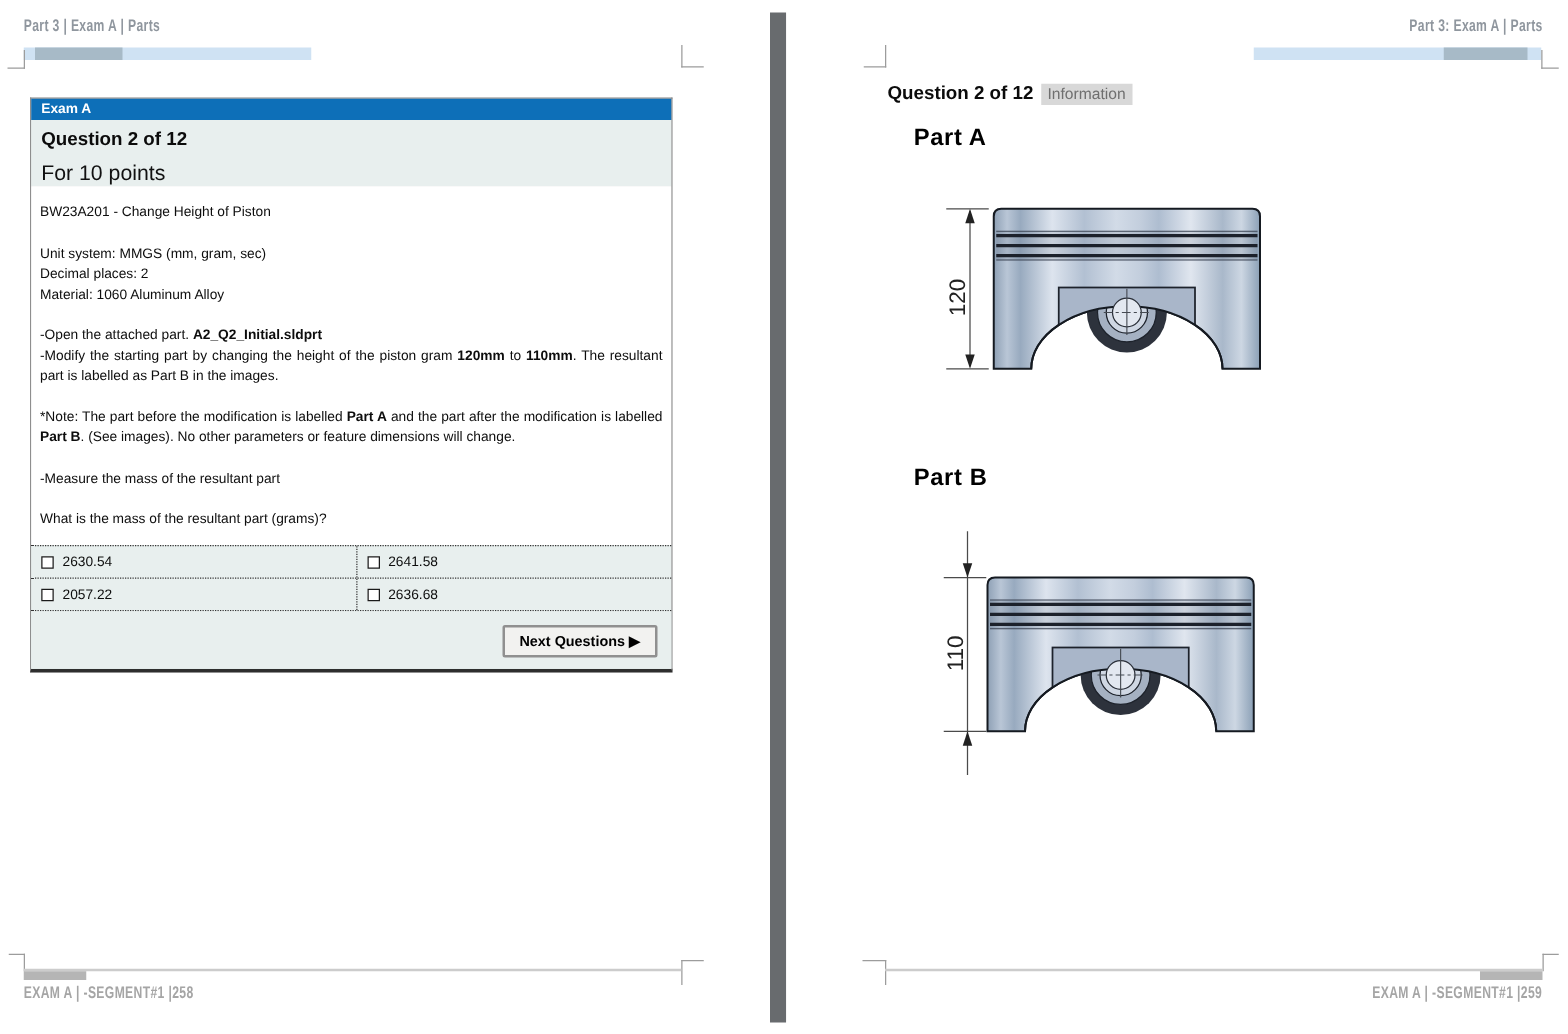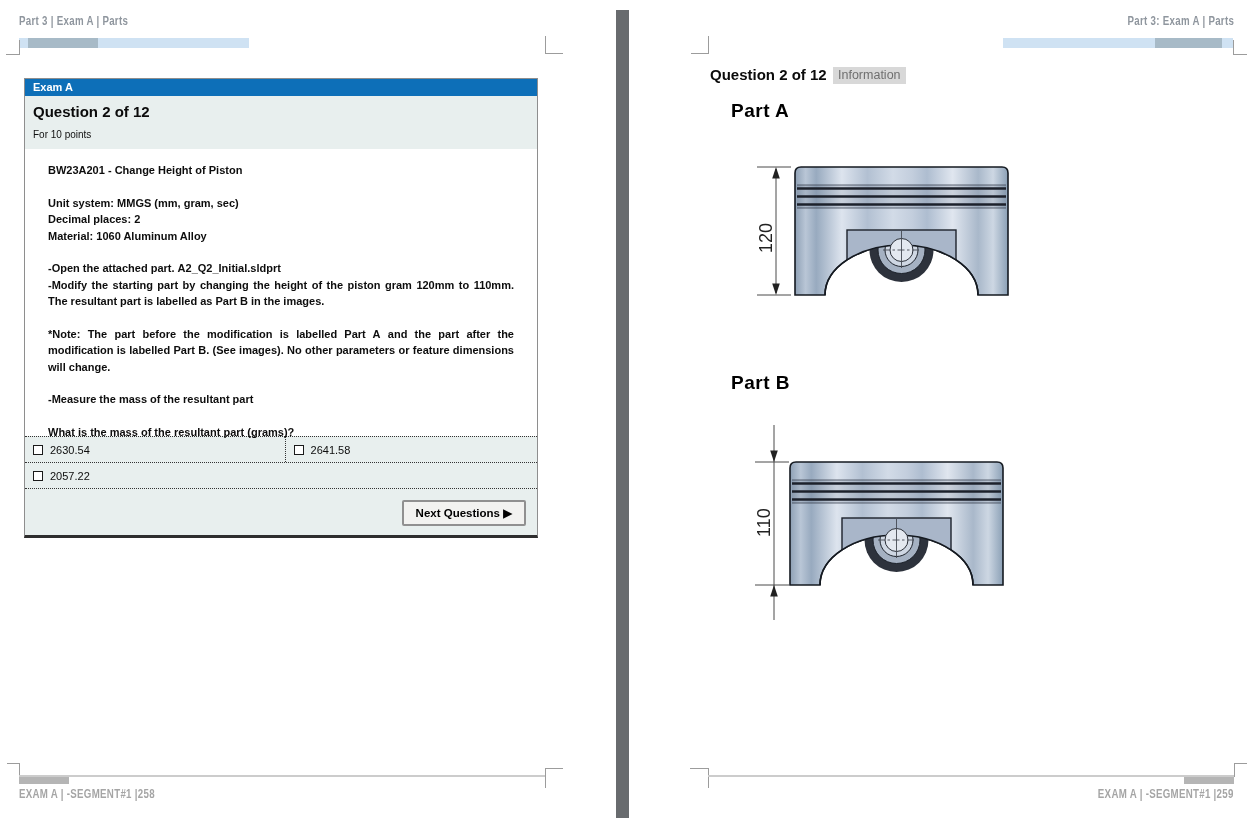--- a/index.html
+++ b/index.html
@@ -35,24 +35,24 @@
 
   
   #exam-box{
     left:24px;top:78px;width:514px;box-sizing:border-box;background:#e5e5e5;
     border:1px solid #8e8e8e;border-bottom:3px solid #2e2e2e;
   }
   .exam-bar{height:17px;background:#0d6fb8;color:#fff;font-size:11px;font-weight:bold;
     line-height:17px;padding-left:8px;}
   .q-head{background:#e8efee;height:53px;box-sizing:border-box;padding:7px 8px 0;}
   .q-title{font-size:15px;font-weight:bold;color:#0b0b0b;}
-  .q-points{font-size:10px;margin-top:9px;color:#111;}
+  .q-points{font-size:17px;margin-top:9px;color:#111;}
   .q-body{height:287px;box-sizing:border-box;padding:13px 7px 0;font-size:11px;
     line-height:16.5px;color:#0d0d0d;background:#fff;}
-  .q-body p{margin:0 16px 16px;font-weight:bold;}
+  .q-body p{margin:0 0 16px;}
   .q-body p.just{text-align:justify;}
   .opts{background:#e8efee;border-top:1px dotted #333;}
   .opt-row{display:flex;height:25px;border-bottom:1px dotted #333;}
   .opt-cell{flex:0 0 50.7%;display:flex;align-items:center;padding-left:8px;box-sizing:border-box;}
   .opt-cell.c2{flex:1;border-left:1px dotted #333;}
   .cb{width:8px;height:8px;border:1px solid #1a1a1a;background:#fff;margin-right:7px;flex:none;}
   .opt-label{font-size:11px;}
   .btn-area{background:#e8efee;height:46px;position:relative;}
   .next-btn{
     position:absolute;right:11px;top:11px;background:#f2f2f0;border:2px solid #909090;
@@ -108,20 +108,24 @@
           </div>
         <div class="opt-cell c2">
             <span class="cb"></span>
             <span class="opt-label">2641.58</span>
           </div>
       </div>
       <div class="opt-row">
         <div class="opt-cell">
             <span class="cb"></span>
             <span class="opt-label">2057.22</span>
+          </div>
+        <div class="opt-cell c2">
+            <span class="cb"></span>
+            <span class="opt-label">2636.68</span>
           </div>
       </div>
       <div class="btn-area">
         <button class="next-btn">Next Questions ▶</button>
       </div>
     </div>
   </div>
 
   <div class="abs f-line" style="left:19px;width:526px;"></div>
   <div class="abs f-bar" style="left:19px;width:50px;"></div>

